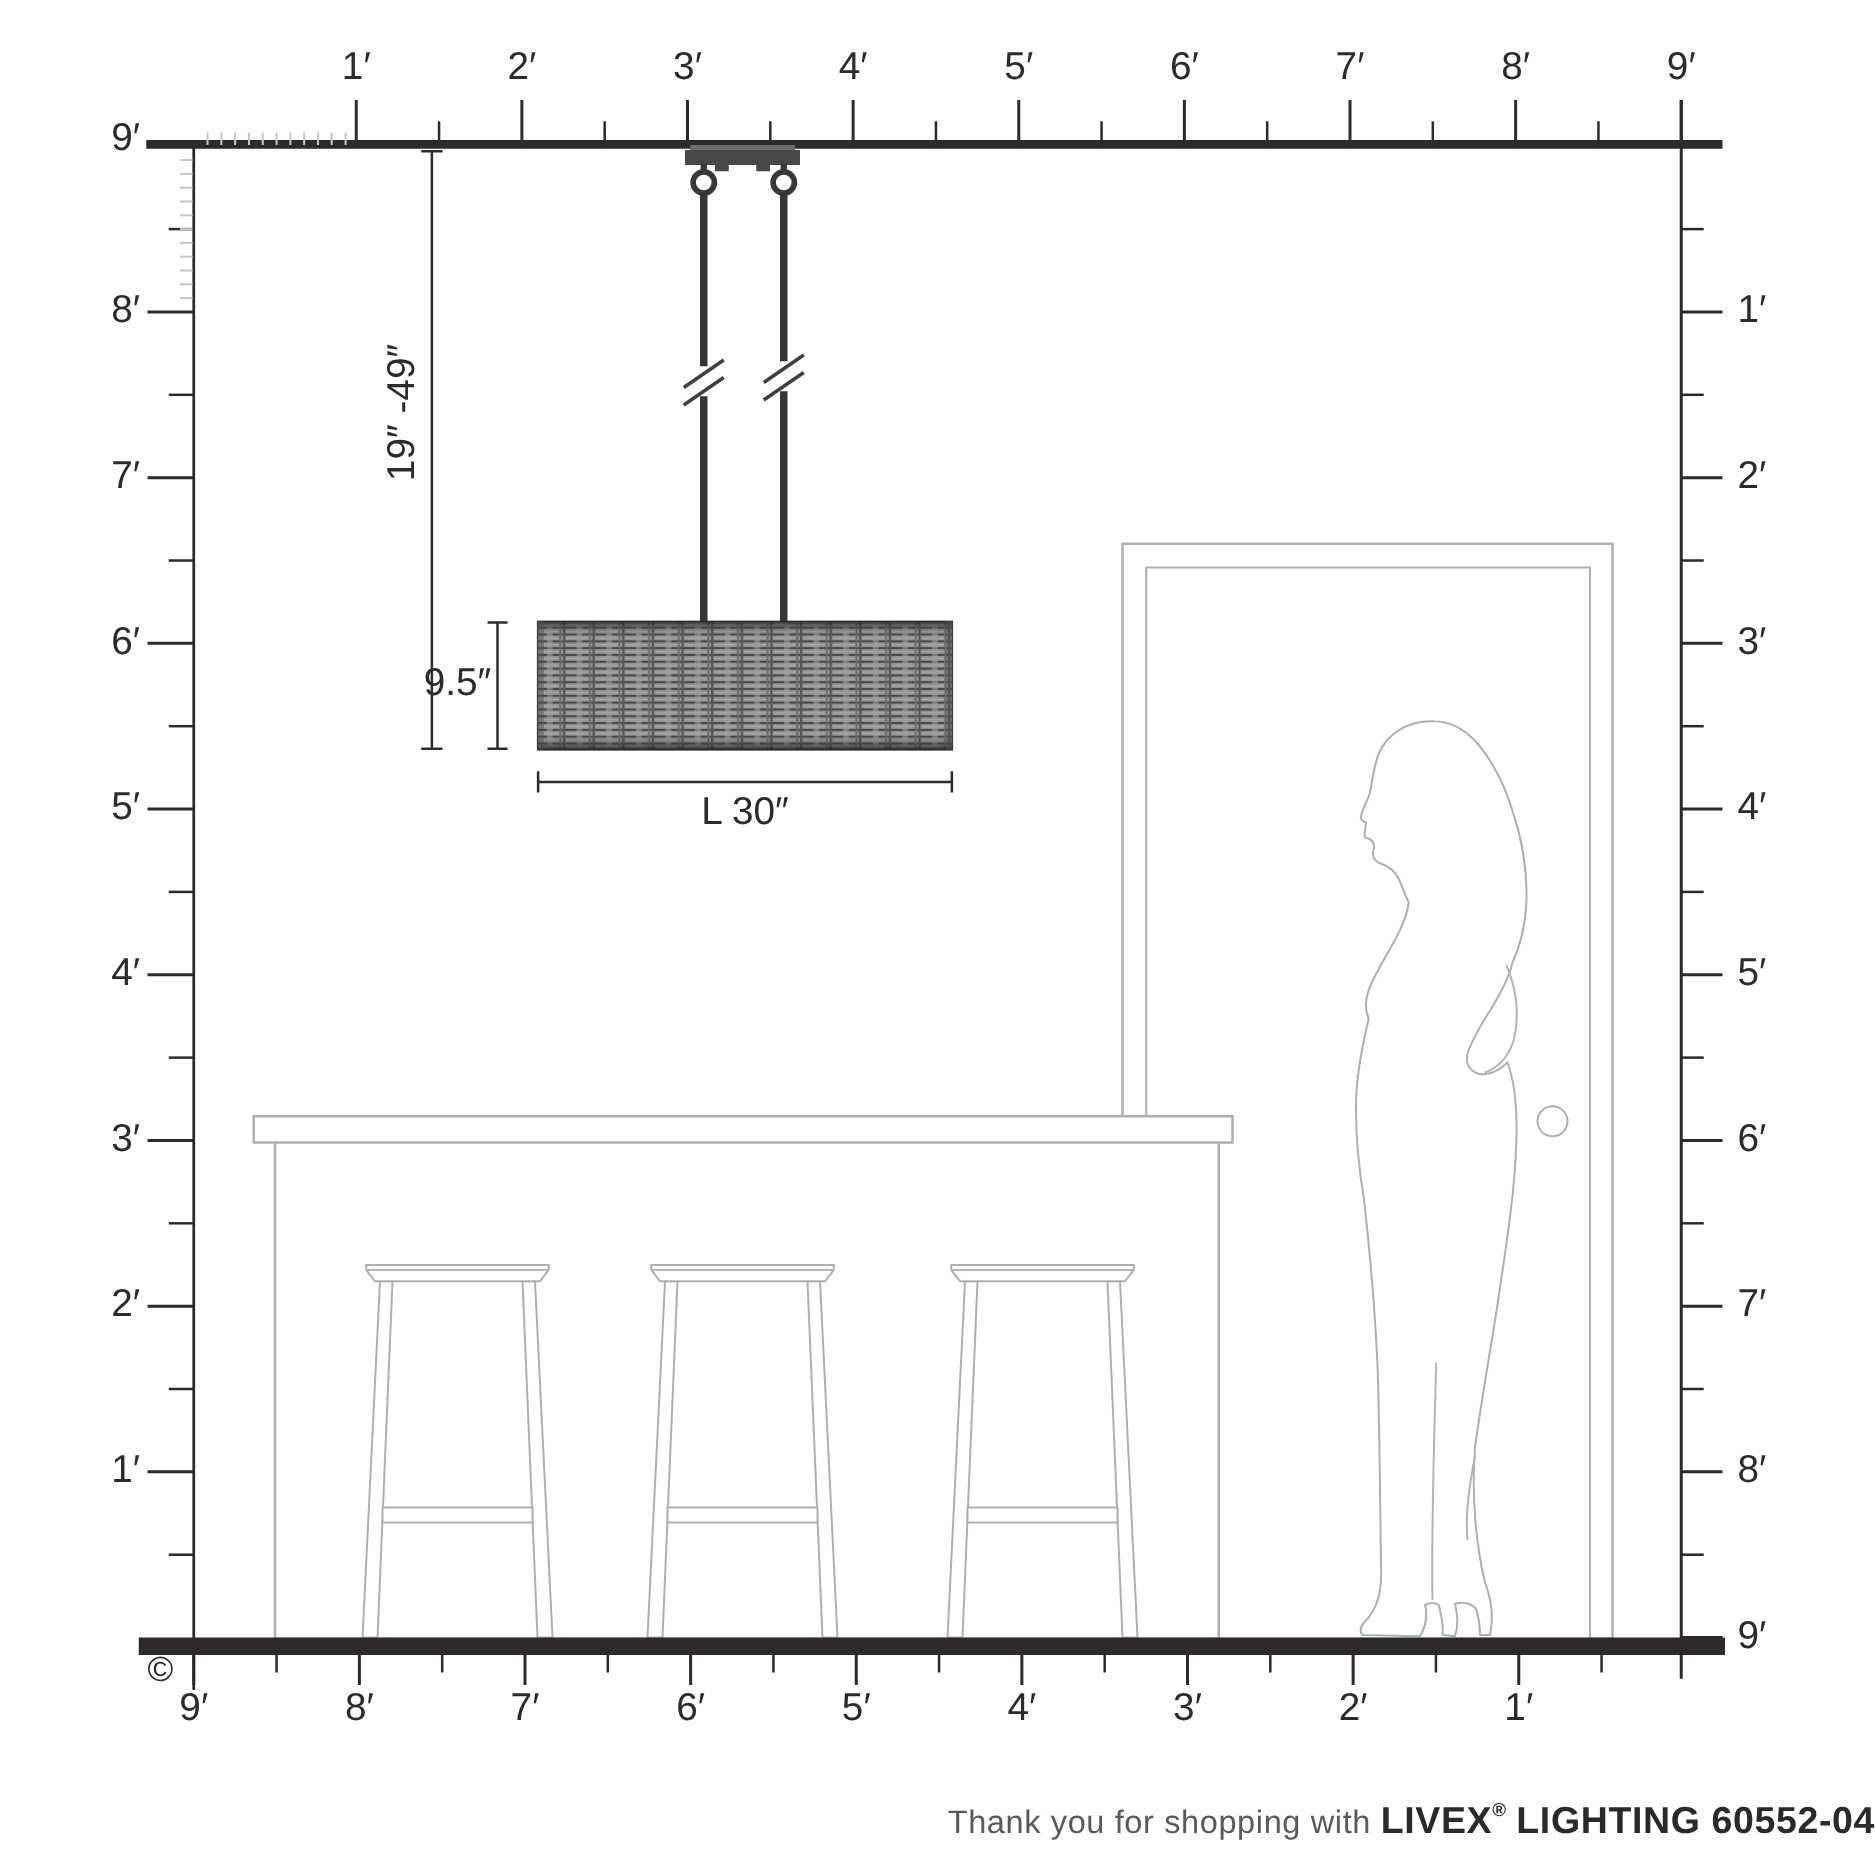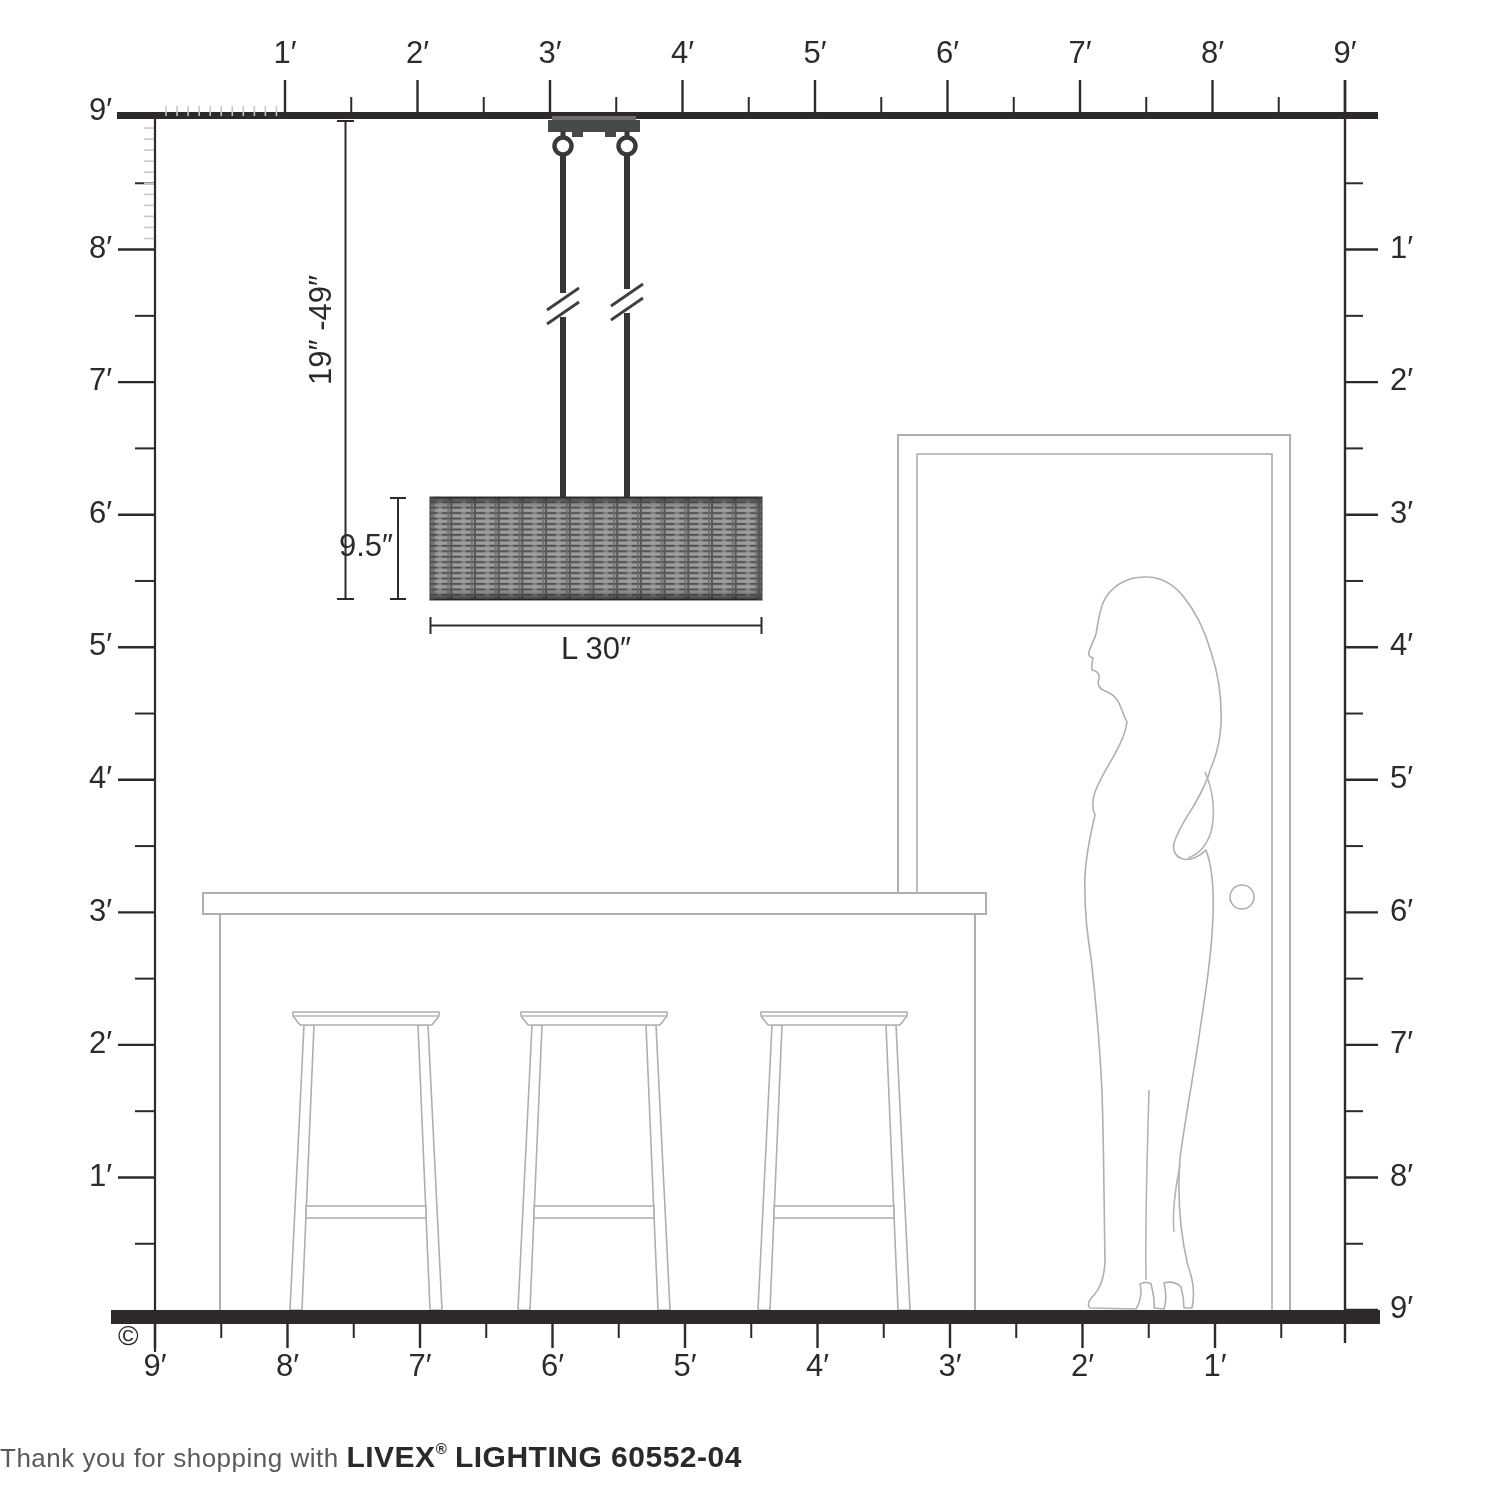--- a/index.html
+++ b/index.html
@@ -14,21 +14,21 @@
   .rlabel{font-family:"Liberation Sans",sans-serif;font-size:31px;fill:#2e2a2b;}
   .dline{stroke:#2e2a2b;stroke-width:2;fill:none;}
   .dlabel{font-family:"Liberation Sans",sans-serif;font-size:31px;fill:#2e2a2b;}
 
   
   .furn{stroke:#adb0b2;stroke-width:2;fill:#ffffff;}
   .furn-thin{stroke:#adb0b2;stroke-width:1.6;fill:#ffffff;}
   .seam{stroke:#b2b4b6;stroke-width:1.6;fill:none;}
 
   .copyright{position:absolute;left:118px;top:1320px;font-size:28px;color:#2b292a;}
-  .footer{position:absolute;left:0;top:1440px;width:1500px;text-align:left;color:#5a5a5c;font-size:26px;letter-spacing:.5px;}
+  .footer{position:absolute;left:0;top:1440px;width:1500px;text-align:right;color:#5a5a5c;font-size:26px;letter-spacing:.5px;}
   .footer .brand,.footer .bold{font-weight:bold;color:#2b292a;font-size:30px;}
   .footer sup{font-size:15px;font-weight:bold;position:relative;top:-2px;}
 </style>
 </head>
 <body>
 
 <div class="stage">
 <svg width="1500" height="1500" viewBox="0 0 1500 1500">
   <defs>
 

